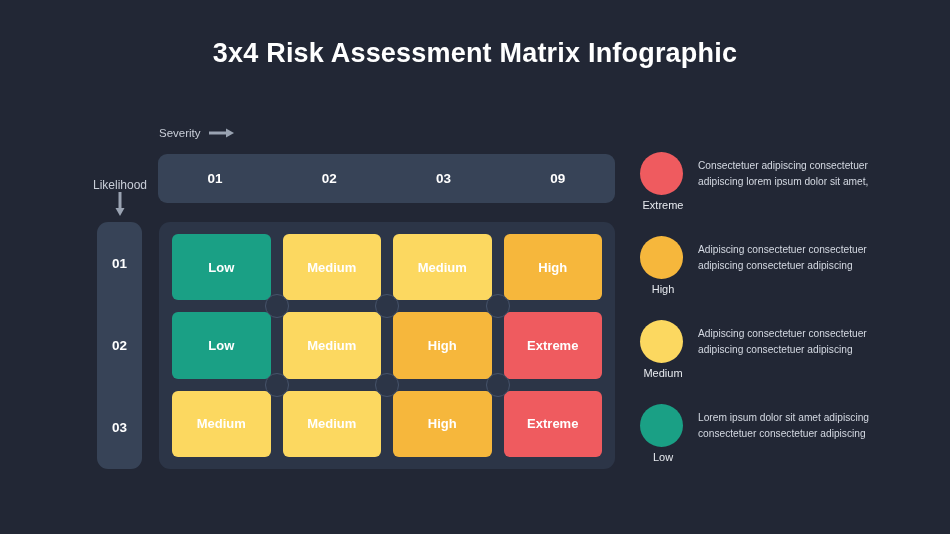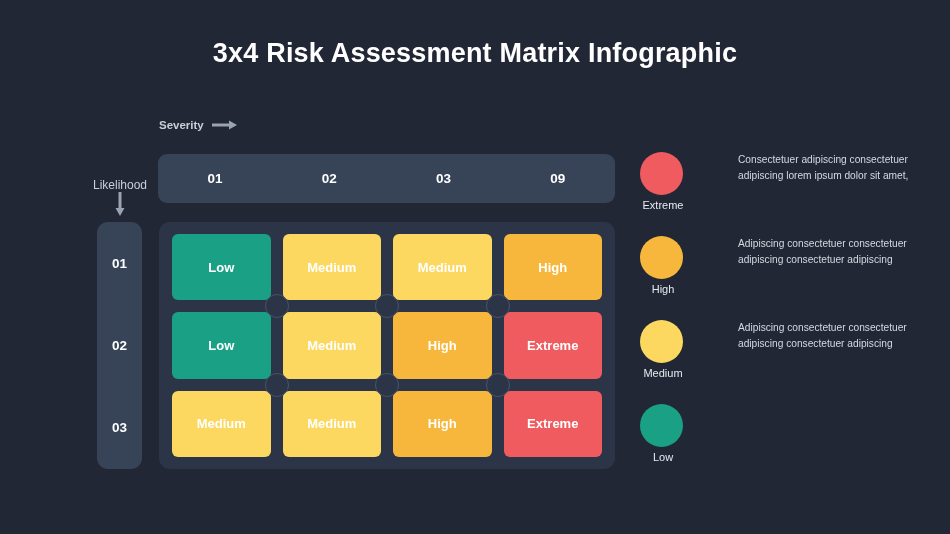--- a/index.html
+++ b/index.html
@@ -14,22 +14,22 @@
     position:absolute;left:0;top:38px;width:950px;
     text-align:center;
     color:#ffffff;
     font-size:27px;
     font-weight:bold;
     letter-spacing:.2px;
   }
 
   
   .severity-label-wrap{
-    position:absolute;left:159px;top:116px;
-    display:flex;align-items:center;gap:8px;font-weight:bold;
+    position:absolute;left:159px;top:124px;
+    display:flex;align-items:center;gap:8px;
   }
   .severity-label{color:#c9ced8;font-size:11.5px;}
   .arrow-right{display:block;}
 
   .severity-bar{
     position:absolute;left:158px;top:154px;
     width:457px;height:49px;
     background:#374357;
     border-radius:9px;
     display:flex;align-items:center;
@@ -100,23 +100,23 @@
   .legend-circle{
     position:absolute;left:0;top:0;
     width:43px;height:43px;border-radius:50%;
   }
   .legend-name{
     position:absolute;left:0;top:47px;
     width:46px;text-align:center;
     color:#e7eaef;font-size:11px;
   }
   .legend-desc{
-    position:absolute;left:58px;top:0;
+    position:absolute;left:58px;top:6px;
     width:190px;
-    color:#d4d9e2;font-size:10.2px;line-height:16px;margin-left:40px;
+    color:#d4d9e2;font-size:10.2px;line-height:16px;
   }
 </style>
 </head>
 <body>
 
 <div class="page-title">3x4 Risk Assessment Matrix Infographic</div>
 
 <div class="severity-label-wrap">
   <span class="severity-label">Severity</span>
   <span class="arrow-right">
@@ -185,14 +185,15 @@
       <div class="legend-desc">Adipiscing consectetuer consectetuer adipiscing consectetuer adipiscing</div>
     </div>
     <div class="legend-item">
       <div class="legend-circle" style="background: rgb(252, 216, 96);"></div>
       <div class="legend-name">Medium</div>
       <div class="legend-desc">Adipiscing consectetuer consectetuer adipiscing consectetuer adipiscing</div>
     </div>
     <div class="legend-item">
       <div class="legend-circle" style="background: rgb(26, 160, 133);"></div>
       <div class="legend-name">Low</div>
+      <div class="legend-desc">Lorem ipsum dolor sit amet adipiscing consectetuer consectetuer adipiscing</div>
     </div>
   </div>
 
 </body></html>

